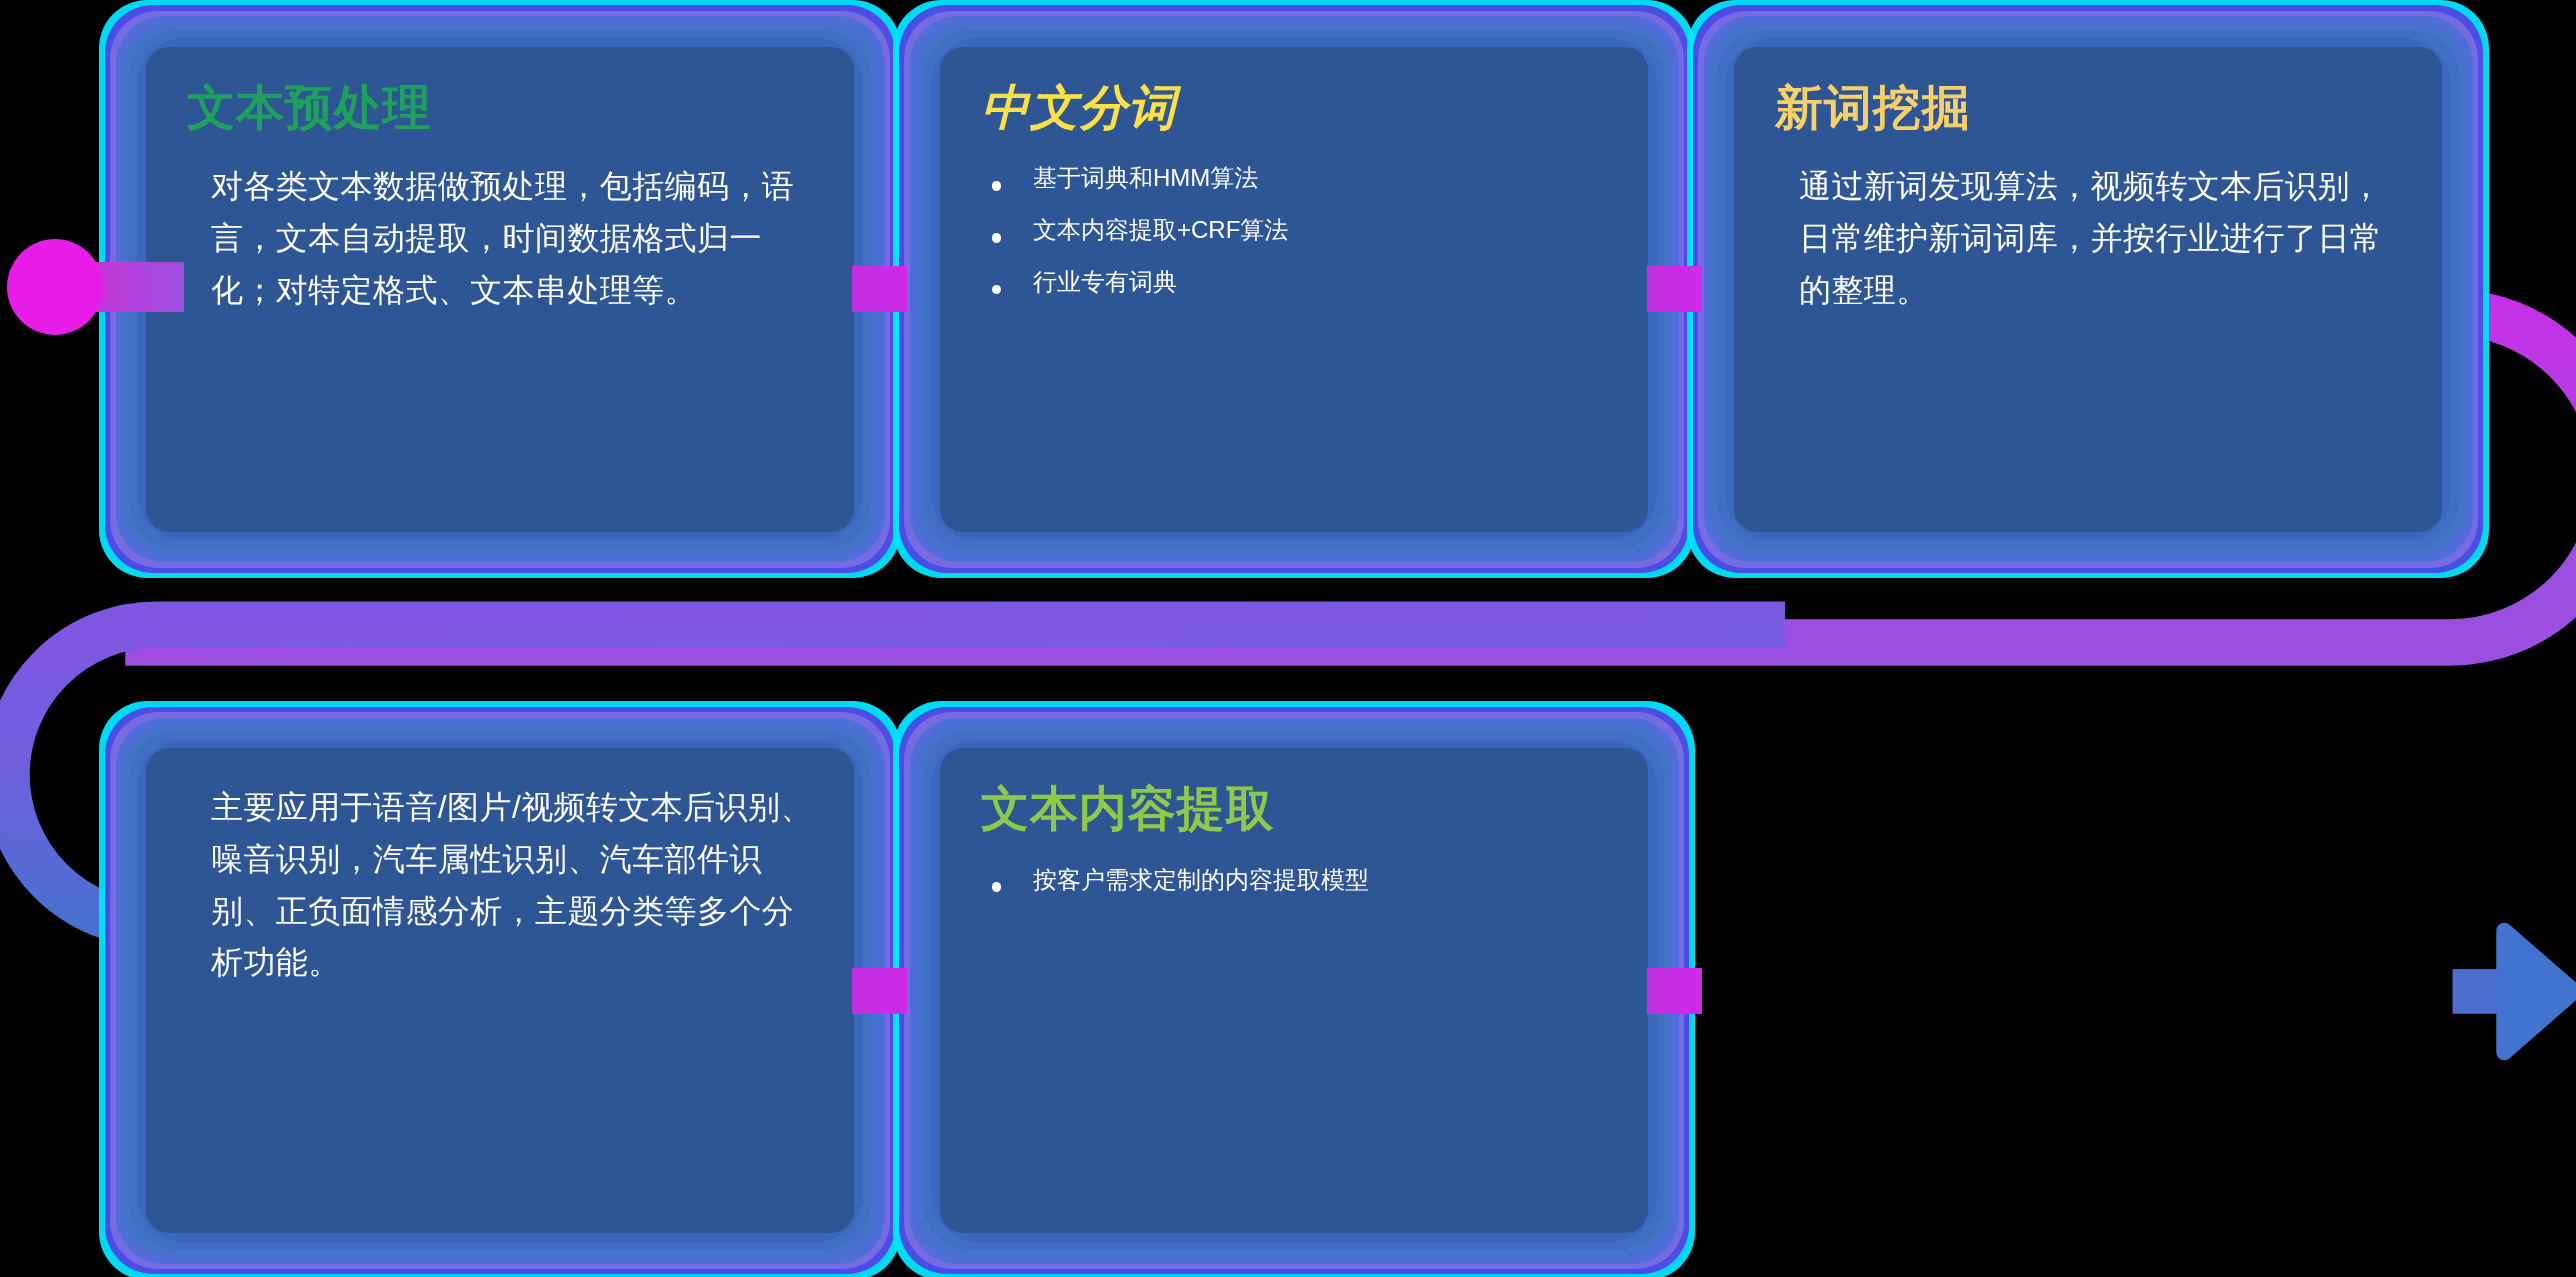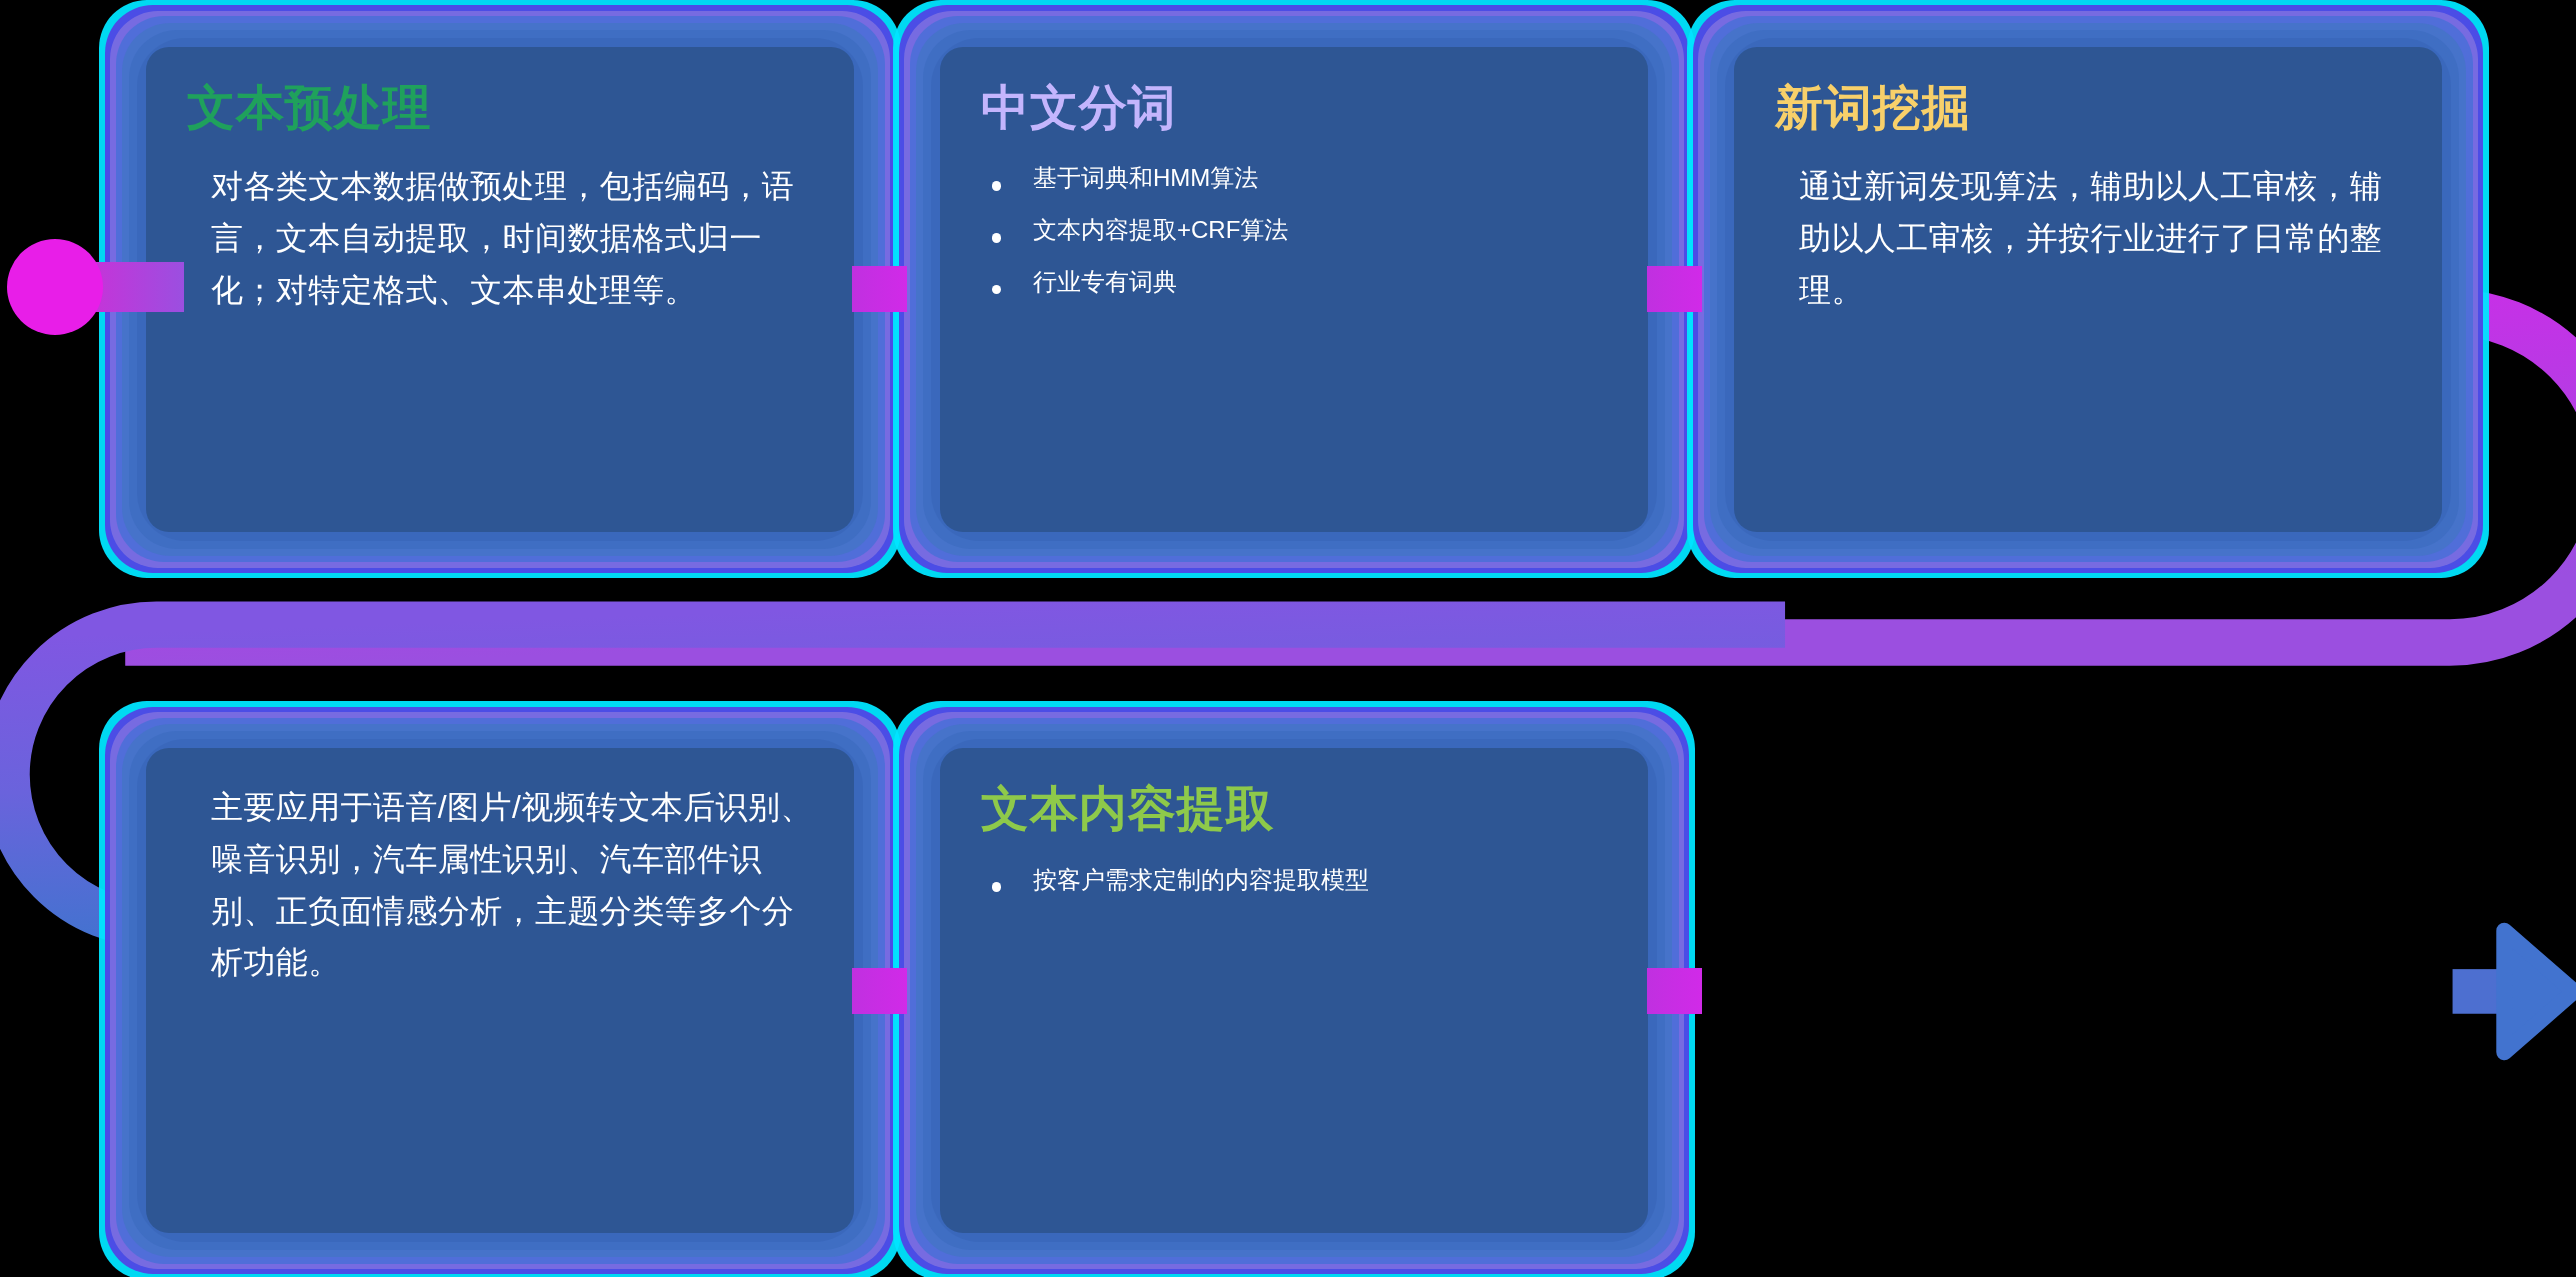--- a/index.html
+++ b/index.html
@@ -163,40 +163,40 @@
 
     <div class="card-wrap">
       <span class="glow g1"></span>
       <span class="glow g2"></span>
       <span class="glow g3"></span>
       <span class="glow g4"></span>
       <span class="glow g5"></span>
       <span class="glow g6"></span>
       <span class="glow g7"></span>
       <div class="card">
-        <div class="card-title" style="color: #c4b5fd;">中文分词</div>
+        <div class="card-title" style="color: #fde047; font-style: italic;">中文分词</div>
         <ul class="bullets">
             <li>基于词典和HMM算法</li>
             <li>文本内容提取+CRF算法</li>
             <li>行业专有词典</li>
           </ul>
       </div>
     </div>
 
     <div class="card-wrap">
       <span class="glow g1"></span>
       <span class="glow g2"></span>
       <span class="glow g3"></span>
       <span class="glow g4"></span>
       <span class="glow g5"></span>
       <span class="glow g6"></span>
       <span class="glow g7"></span>
       <div class="card">
         <div class="card-title" style="color: rgb(248, 208, 106);">新词挖掘</div>
-        <div class="card-body">通过新词发现算法，辅助以人工审核，辅助以人工审核，并按行业进行了日常的整理。</div>
+        <div class="card-body">通过新词发现算法，视频转文本后识别，日常维护新词词库，并按行业进行了日常的整理。</div>
       </div>
     </div>
 
   </div>
 
   <div class="row" id="row-bottom">
 
     <div class="card-wrap">
       <span class="glow g1"></span>
       <span class="glow g2"></span>

